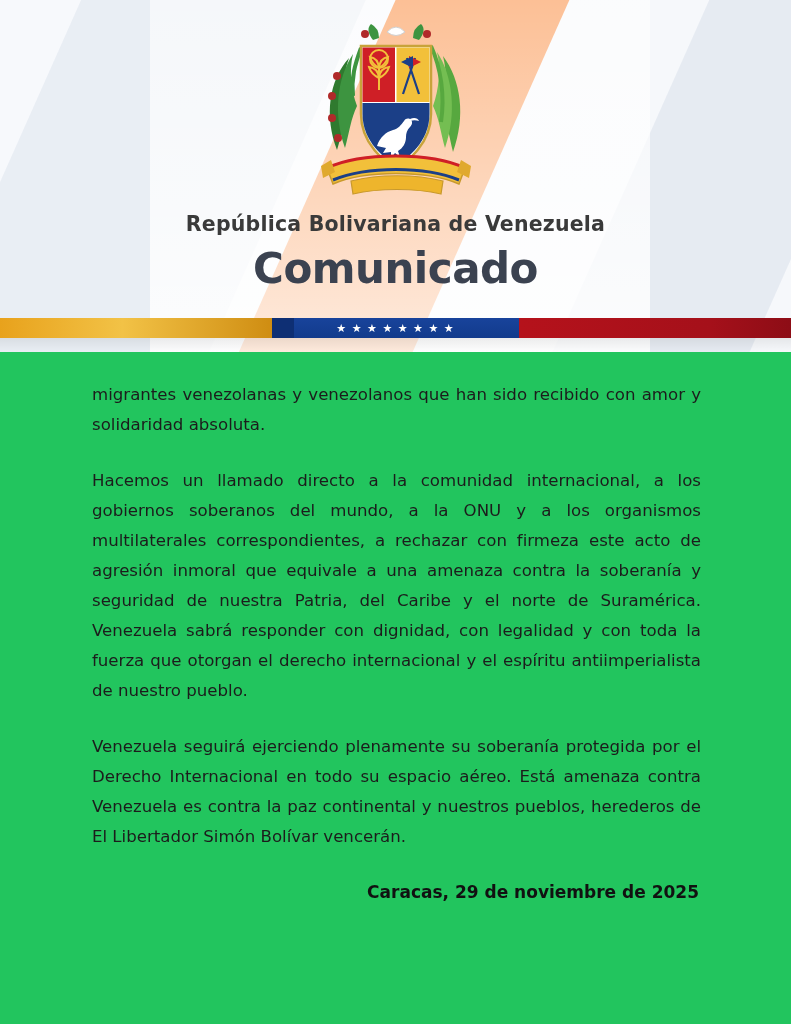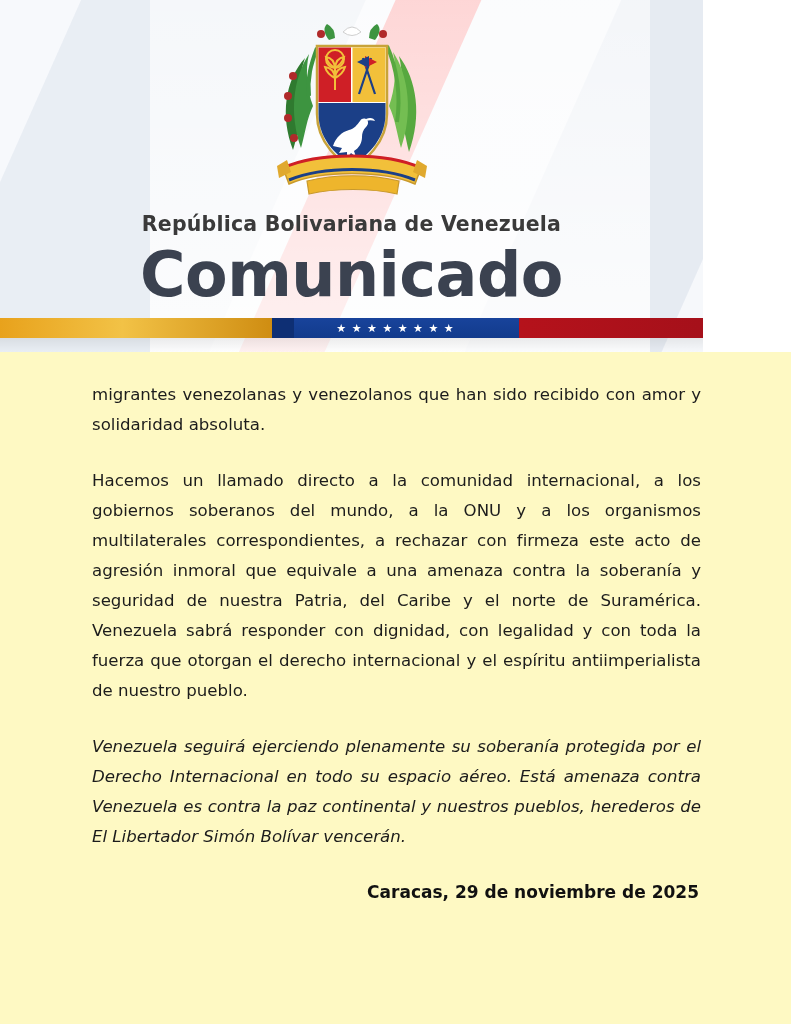--- a/index.html
+++ b/index.html
@@ -11,23 +11,23 @@
     width: 791px;
     height: 1024px;
     position: relative;
     overflow: hidden;
     font-family: "DejaVu Sans", "Liberation Sans", sans-serif;
   }
 
   
   .header {
     position: relative;
-    width: 703px;
+    width: 791px;
     height: 352px;
-    background: #fca5a5;
+    background: #f97316;
     overflow: hidden;
   }
   
   .header .diag1 {
     position: absolute;
     left: -120px; top: -180px;
     width: 420px; height: 700px;
     background: #f7f9fc;
     transform: rotate(24deg);
   }
@@ -74,22 +74,22 @@
     text-align: center;
   }
   .title-sub {
     font-size: 20.5px;
     letter-spacing: .2px;
     color: #3a3a3a;
     font-weight: 600;
     font-family: "DejaVu Sans", "Liberation Sans", sans-serif;
   }
   .title-main {
-    margin-top: 8px;
-    font-size: 62px;
+    margin-top: 2px;
+    font-size: 42px;
     line-height: 62px;
     font-weight: 700;
     color: #3b4250;
     letter-spacing: -0.5px;
   }
 
   
   .ribbon {
     position: absolute;
     left: 0; top: 318px;
@@ -128,33 +128,33 @@
     width: 791px; height: 14px;
     background: linear-gradient(180deg, rgba(0,0,0,.07), rgba(0,0,0,0));
   }
 
   
   .body-area {
     position: absolute;
     left: 0; top: 352px;
     width: 791px;
     bottom: 0;
-    background: #fef9c3;
+    background: #22c55e;
     padding: 28px 90px 0 92px;
     box-sizing: border-box;
   }
   p.para {
     margin: 0 0 26px 0;
     font-size: 16.6px;
     line-height: 30px;
     color: #1c1c1c;
     text-align: justify;
     text-justify: inter-word;
   }
-  p.para:last-of-type { margin-bottom: 0; font-style: italic; }
+  p.para:last-of-type { margin-bottom: 0; }
   .place-date {
     margin-top: 30px;
     text-align: right;
     font-size: 17px;
     font-weight: 700;
     color: #111111;
     padding-right: 2px;
   }
 </style>
 </head>

